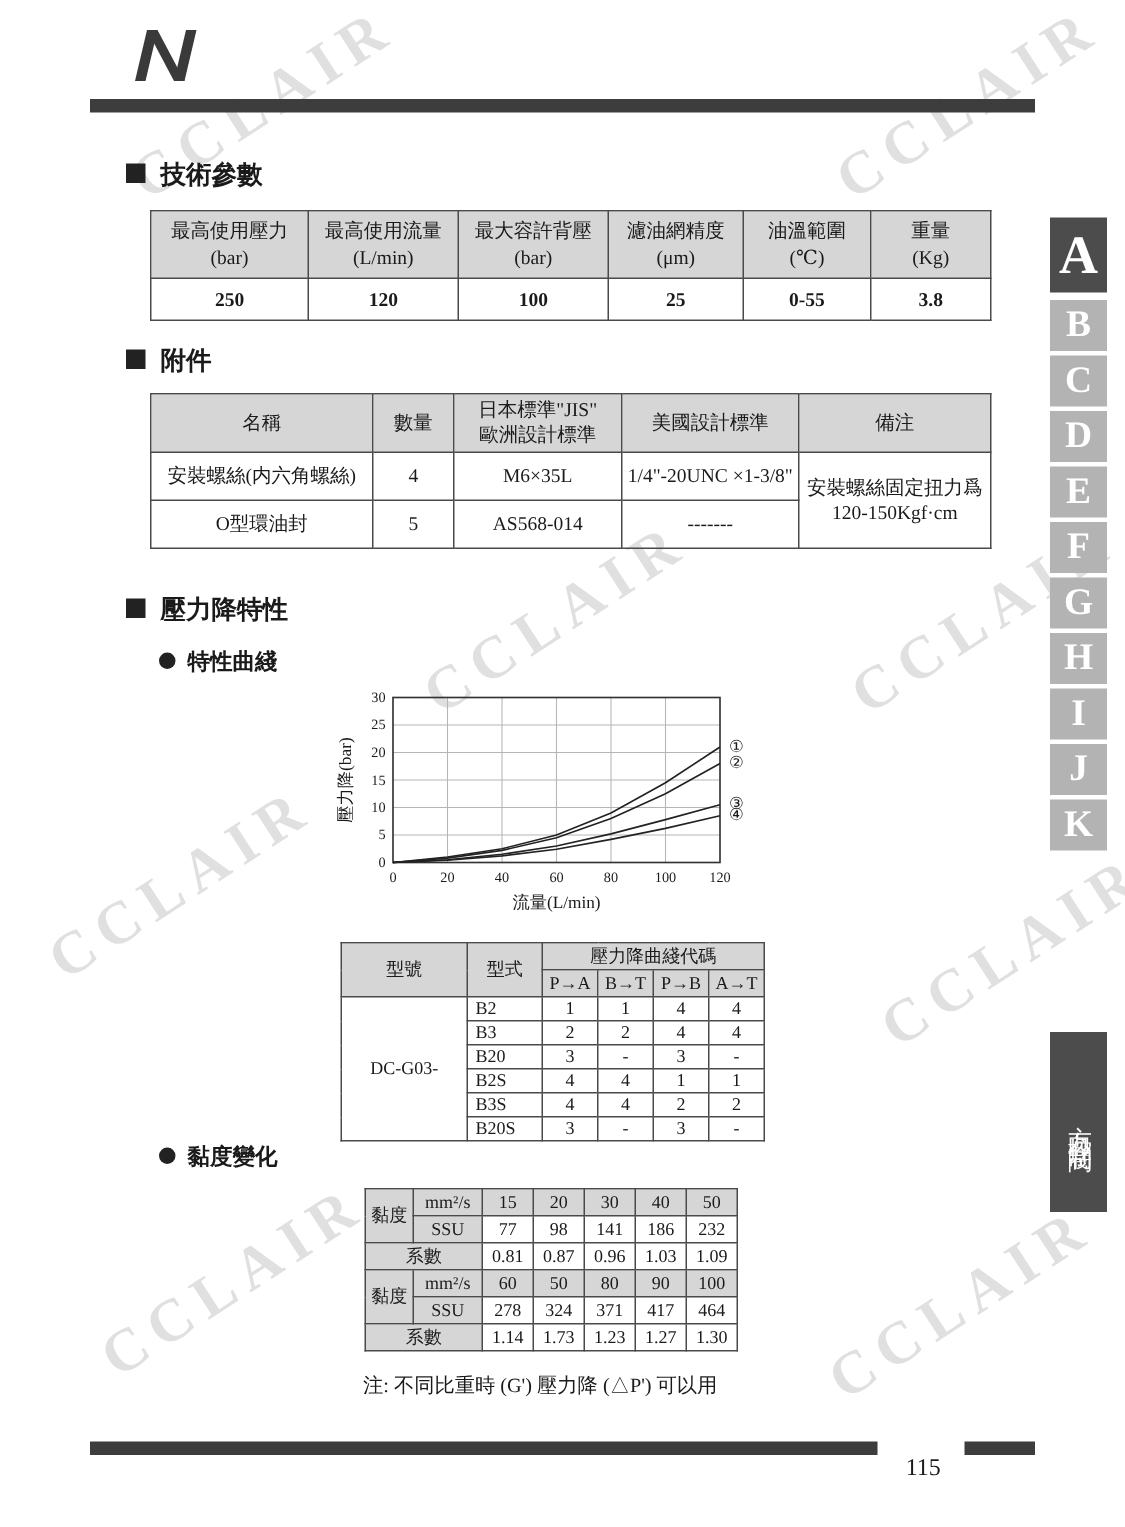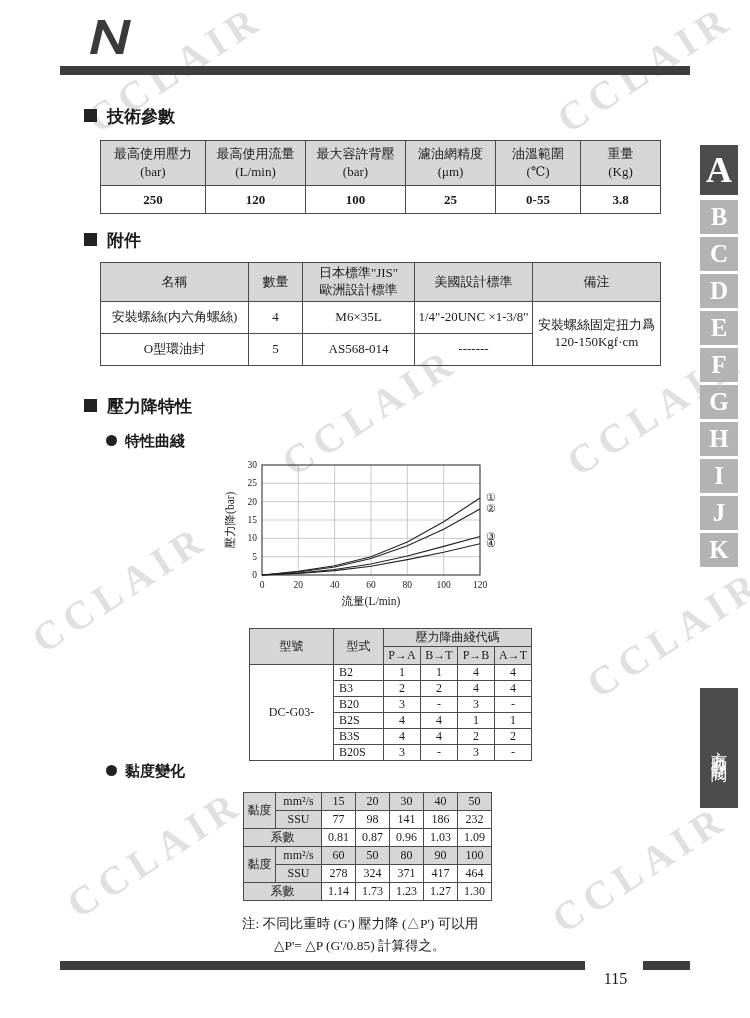--- a/index.html
+++ b/index.html
@@ -33,21 +33,21 @@
   th{background:#d6d6d6;font-weight:normal;}
 
   .t1{position:absolute;left:100px;top:140px;width:560px;font-size:13px;}
   .t1 th{height:44px;line-height:1.35;}
   .t1 td{height:27px;font-weight:bold;}
 
   .t2{position:absolute;left:100px;top:262px;width:560px;font-size:13px;}
   .t2 th{height:38px;line-height:1.3;}
   .t2 td{height:31px;line-height:1.3;}
 
-  .t3{position:absolute;left:249px;top:628px;width:282px;font-size:12px;}
+  .t3{position:absolute;left:227px;top:628px;width:282px;font-size:12px;}
   .t3 th{height:17px;}
   .t3 td{height:15px;}
   .t3 td.type-cell{text-align:left;padding-left:5px;}
 
   .t4{position:absolute;left:243px;top:792px;width:248px;font-size:12px;}
   .t4 th,.t4 td{height:17px;}
   .t4 tr.shade td{background:#d6d6d6;}
 
   
   .chart-box{position:absolute;left:222px;top:455px;}
@@ -367,21 +367,20 @@
         <td>1.73</td>
         <td>1.23</td>
         <td>1.27</td>
         <td>1.30</td>
       </tr>
     </tbody>
   </table>
 
   <div class="note">
     <div>注:  不同比重時 (G') 壓力降 (△P') 可以用</div>
-    <div class="l2">△P'= △P (G'/0.85) 計算得之。</div>
   </div>
 
   <div class="bar bar-foot-long"></div>
   <div class="page-num">115</div>
   <div class="bar bar-foot-short"></div>
 
   <div class="tab tab-active" style="top:145px;">A</div>
   <div class="tab" style="top:200px;">B</div>
   <div class="tab" style="top:237px;">C</div>
   <div class="tab" style="top:274px;">D</div>

